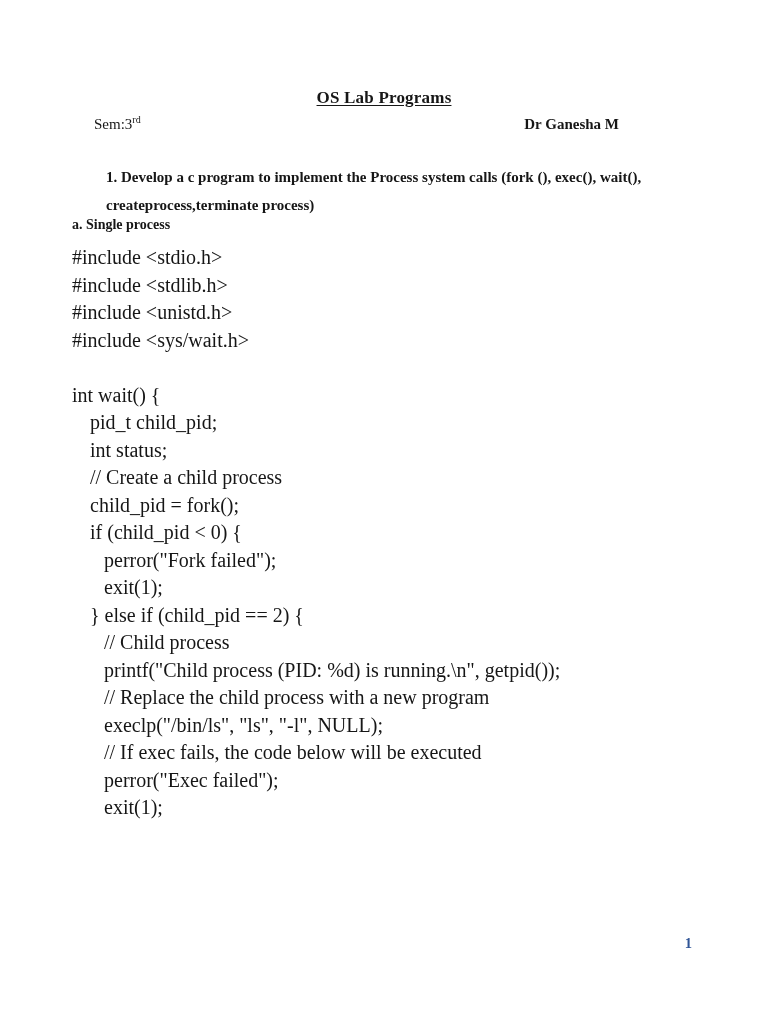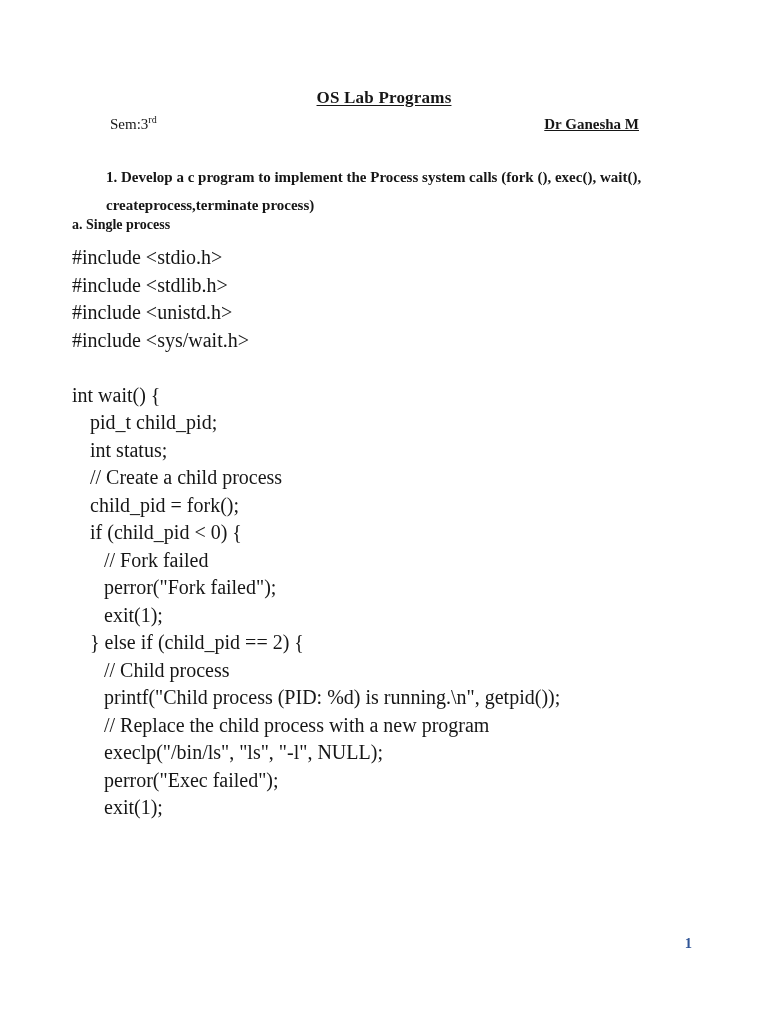--- a/index.html
+++ b/index.html
@@ -24,39 +24,38 @@
     text-align: center;
     font-size: 17px;
     font-weight: bold;
     text-decoration: underline;
     text-underline-offset: 2px;
     letter-spacing: 0.2px;
   }
   .byline-row {
     position: absolute;
     top: 116px;
-    left: 72px;
+    left: 56px;
     right: 72px;
     display: flex;
     align-items: baseline;
     font-size: 15px;
   }
   .sem {
     margin-left: 38px;
   }
   .sem sup {
     font-size: 10px;
     vertical-align: super;
     line-height: 0;
   }
   .author {
     margin-left: auto;
-    margin-right: 57px;
+    margin-right: 77px;
     font-weight: bold;
-    text-decoration: underline;
   }
   .heading {
     position: absolute;
     top: 164px;
     left: 72px;
     right: 70px;
     font-size: 15px;
     font-weight: bold;
     line-height: 27.5px;
   }
@@ -129,36 +128,36 @@
       <div class="code-line indent-1">pid_t child_pid;</div>
 
       <div class="code-line indent-1">int status;</div>
 
       <div class="code-line indent-1 bold">// Create a child process</div>
 
       <div class="code-line indent-1">child_pid = fork();</div>
 
       <div class="code-line indent-1">if (child_pid &lt; 0) {</div>
 
-      <div class="code-line indent-2 bold">// Fork failed</div>
 
       <div class="code-line indent-2">perror("Fork failed");</div>
 
       <div class="code-line indent-2">exit(1);</div>
 
       <div class="code-line indent-1">} else if (child_pid == 2) {</div>
 
       <div class="code-line indent-2 bold">// Child process</div>
 
       <div class="code-line indent-2">printf("Child process (PID: %d) is running.\n", getpid());</div>
 
       <div class="code-line indent-2 bold">// Replace the child process with a new program</div>
 
       <div class="code-line indent-2">execlp("/bin/ls", "ls", "-l", NULL);</div>
 
+      <div class="code-line indent-2 bold">// If exec fails, the code below will be executed</div>
 
       <div class="code-line indent-2">perror("Exec failed");</div>
 
       <div class="code-line indent-2">exit(1);</div>
     </div>
 
   <div class="page-number">1</div>
 
 </div>
 

